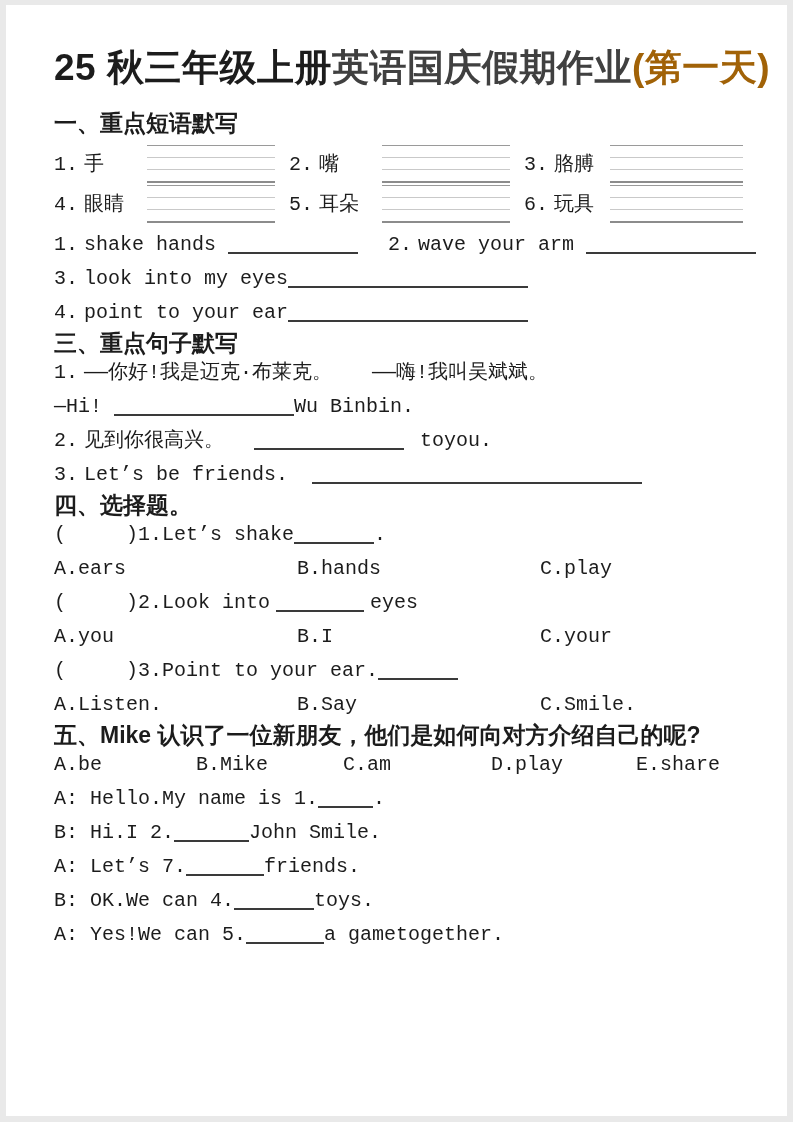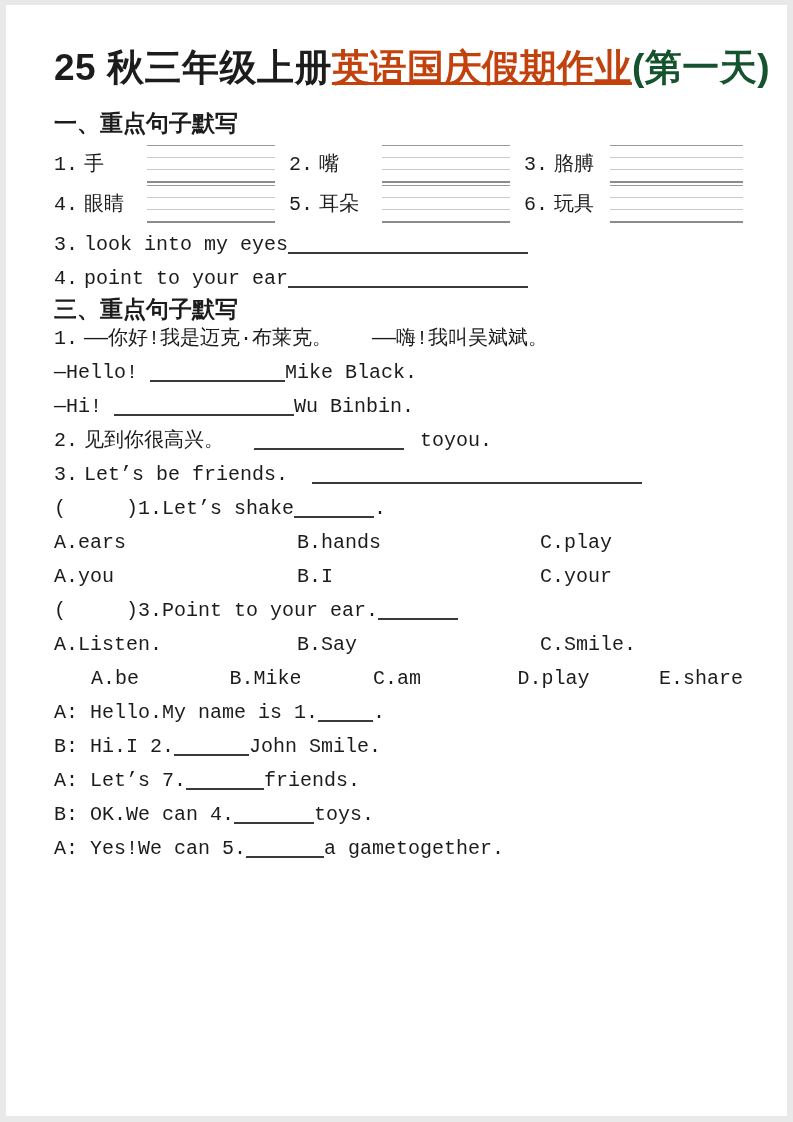--- a/index.html
+++ b/index.html
@@ -14,22 +14,22 @@
     background:#ffffff;
     padding:42px 44px 0 48px;
     box-sizing:border-box;
     overflow:hidden;
   }
   .title{
     font-family:"Liberation Sans","DejaVu Sans",sans-serif;
     font-weight:bold;font-size:37px;line-height:1.15;
     margin:0 0 20px 0;letter-spacing:0.5px;white-space:nowrap;
   }
-  .title .red{color:#c2410c;text-decoration:underline;}
-  .title .blue{color:#14532d;}
+  .title .red{color:#404040;}
+  .title .blue{color:#a16207;}
   h2.sec{
     font-family:"Liberation Sans","DejaVu Sans",sans-serif;
     font-weight:bold;font-size:23px;line-height:26px;
     margin:0;white-space:nowrap;
   }
   .line{font-size:20px;line-height:34px;white-space:nowrap;}
   .pre{white-space:pre;}
   .num{margin-right:6px;}
   .blank{
     display:inline-block;height:2px;border-bottom:2px solid #3a3a3a;
@@ -50,21 +50,21 @@
   .word-cell.c3 .grid4{margin-right:0;width:133px;}
   .grid4 i{position:absolute;left:0;right:0;height:1px;background:#c9c9c9;}
   .grid4 i:nth-child(1){top:0;background:#9a9a9a;}
   .grid4 i:nth-child(2){top:12px;}
   .grid4 i:nth-child(3){top:24px;}
   .grid4 i:nth-child(4){top:36px;background:#8c8c8c;height:2px;}
   
   .opts3{display:flex;}
   .opts3 span{width:243px;}
   .opts3 span:last-child{width:auto;}
-  .bank{display:flex;margin-left:37px;}
+  .bank{display:flex;}
   .bank span:nth-child(1){width:142px;}
   .bank span:nth-child(2){width:147px;}
   .bank span:nth-child(3){width:148px;}
   .bank span:nth-child(4){width:145px;}
   
   .b55{width:55px;}  .b75{width:75px;}  .b78{width:78px;}
   .b80{width:80px;}  .b88{width:88px;margin:0 6px;}
   .b130{width:130px;margin-right:30px;}
   .b135{width:135px;}
   .b150{width:150px;margin-left:30px;}
@@ -76,21 +76,21 @@
   .mb6{margin-bottom:6px;} .mb8{margin-bottom:8px;}
   .gap-toyou{margin-left:16px;}
 </style>
 </head>
 <body>
 
 <div class="page">
 
   <h1 class="title"><span>25 秋三年级上册</span><span class="red">英语国庆假期作业</span><span class="blue">(第一天)</span></h1>
 
-  <h2 class="sec">一、重点句子默写</h2>
+  <h2 class="sec">一、重点短语默写</h2>
   <div class="words">
     <div class="word-row">
       <div class="word-cell c1">
         <span class="word-label"><span class="num">1.</span><span>手</span></span>
         <span class="grid4">
             <i></i>
             <i></i>
             <i></i>
             <i></i>
           </span>
@@ -138,48 +138,51 @@
         <span class="grid4">
             <i></i>
             <i></i>
             <i></i>
             <i></i>
           </span>
       </div>
     </div>
   </div>
 
+  <div class="line"><span class="num">1.</span><span>shake hands</span> <span class="blank b130"></span><span class="num">2.</span><span>wave your arm</span> <span class="blank b170"></span></div>
   <div class="line"><span class="num">3.</span><span>look into my eyes</span><span class="blank b240"></span></div>
   <div class="line"><span class="num">4.</span><span>point to your ear</span><span class="blank b240"></span></div>
 
   <h2 class="sec mt10 mb6">三、重点句子默写</h2>
   <div class="line"><span class="num">1.</span><span>——你好!我是迈克·布莱克。　　——嗨!我叫吴斌斌。</span></div>
-  <div class="line"><span class="pre">—Hello! </span><span class="blank b135"></span><span>Mike Black.</span></div>
   <div class="line"><span class="pre">—Hi! </span><span class="blank b180"></span><span>Wu Binbin.</span></div>
   <div class="line"><span class="num">2.</span><span>见到你很高兴。</span><span class="blank b150"></span><span class="gap-toyou">toyou.</span></div>
   <div class="line"><span class="num">3.</span><span>Let’s be friends.</span><span class="blank b330"></span></div>
 
+  <h2 class="sec mt14 mb8">四、选择题。</h2>
   <div class="line"><span class="pre">(     )</span><span>1.Let’s shake</span><span class="blank b80"></span><span>.</span></div>
   <div class="line opts3">
       <span>A.ears</span>
       <span>B.hands</span>
       <span>C.play</span>
     </div>
+  <div class="line"><span class="pre">(     )</span><span>2.Look into</span><span class="blank b88"></span><span>eyes</span></div>
   <div class="line opts3">
       <span>A.you</span>
       <span>B.I</span>
       <span>C.your</span>
     </div>
   <div class="line"><span class="pre">(     )</span><span>3.Point to your ear.</span><span class="blank b80"></span><span></span></div>
   <div class="line opts3">
       <span>A.Listen.</span>
       <span>B.Say</span>
       <span>C.Smile.</span>
     </div>
 
+  <h2 class="sec mt6">五、Mike 认识了一位新朋友，他们是如何向对方介绍自己的呢?</h2>
   <div class="line bank">
       <span>A.be</span>
       <span>B.Mike</span>
       <span>C.am</span>
       <span>D.play</span>
       <span>E.share</span>
     </div>
   <div class="line"><span class="pre">A: Hello.My name is 1.</span><span class="blank b55"></span><span>.</span></div>
   <div class="line"><span class="pre">B: Hi.I 2.</span><span class="blank b75"></span><span>John Smile.</span></div>
   <div class="line"><span class="pre">A: Let’s 7.</span><span class="blank b78"></span><span>friends.</span></div>

